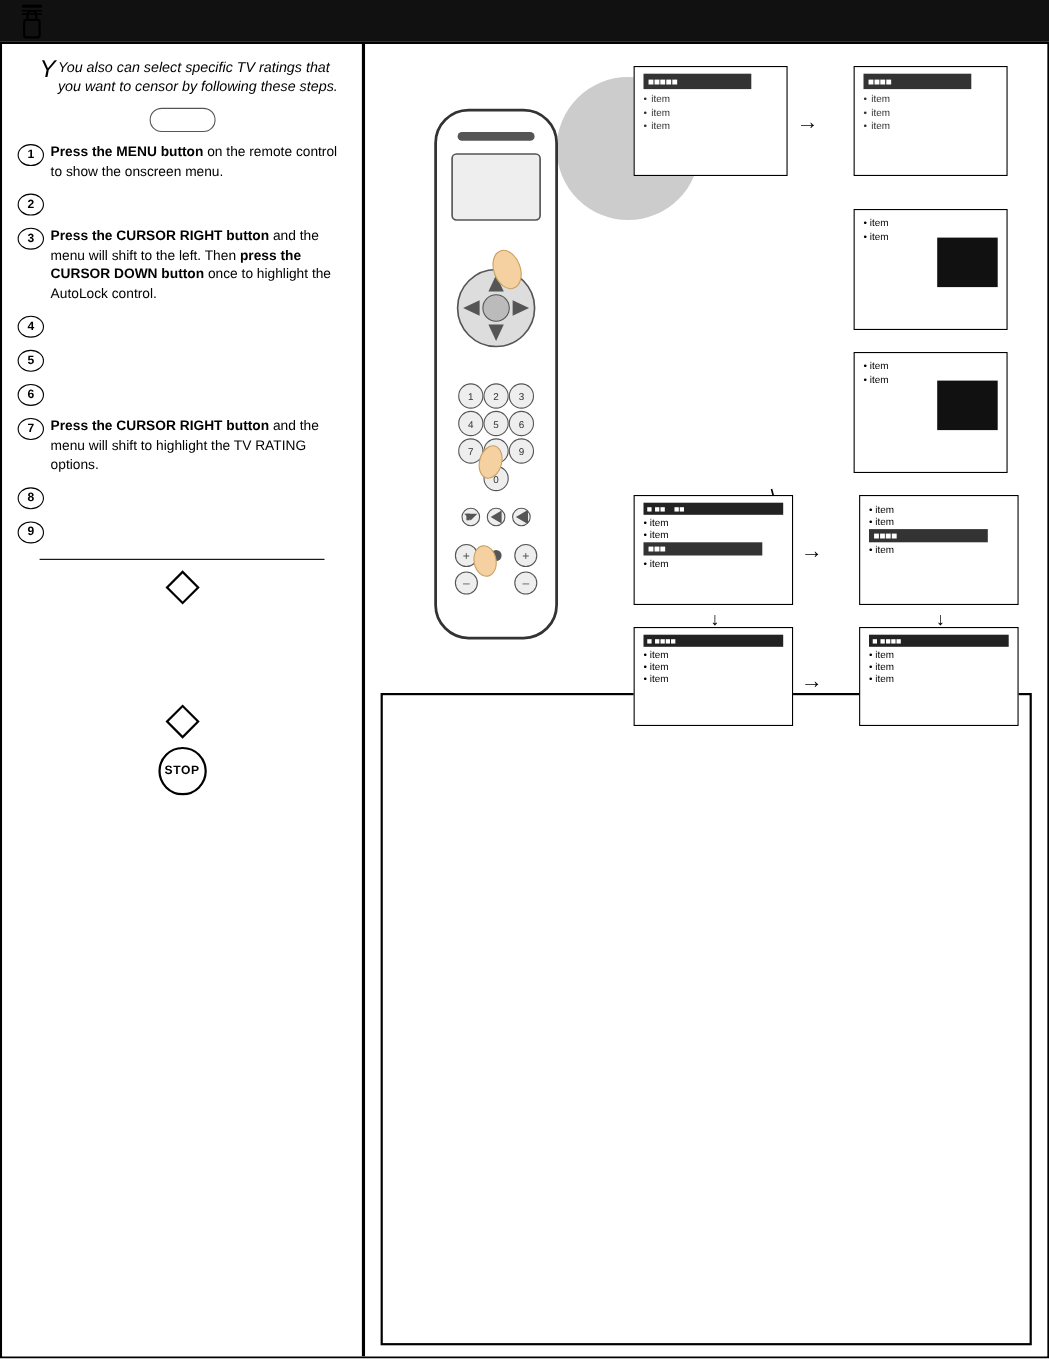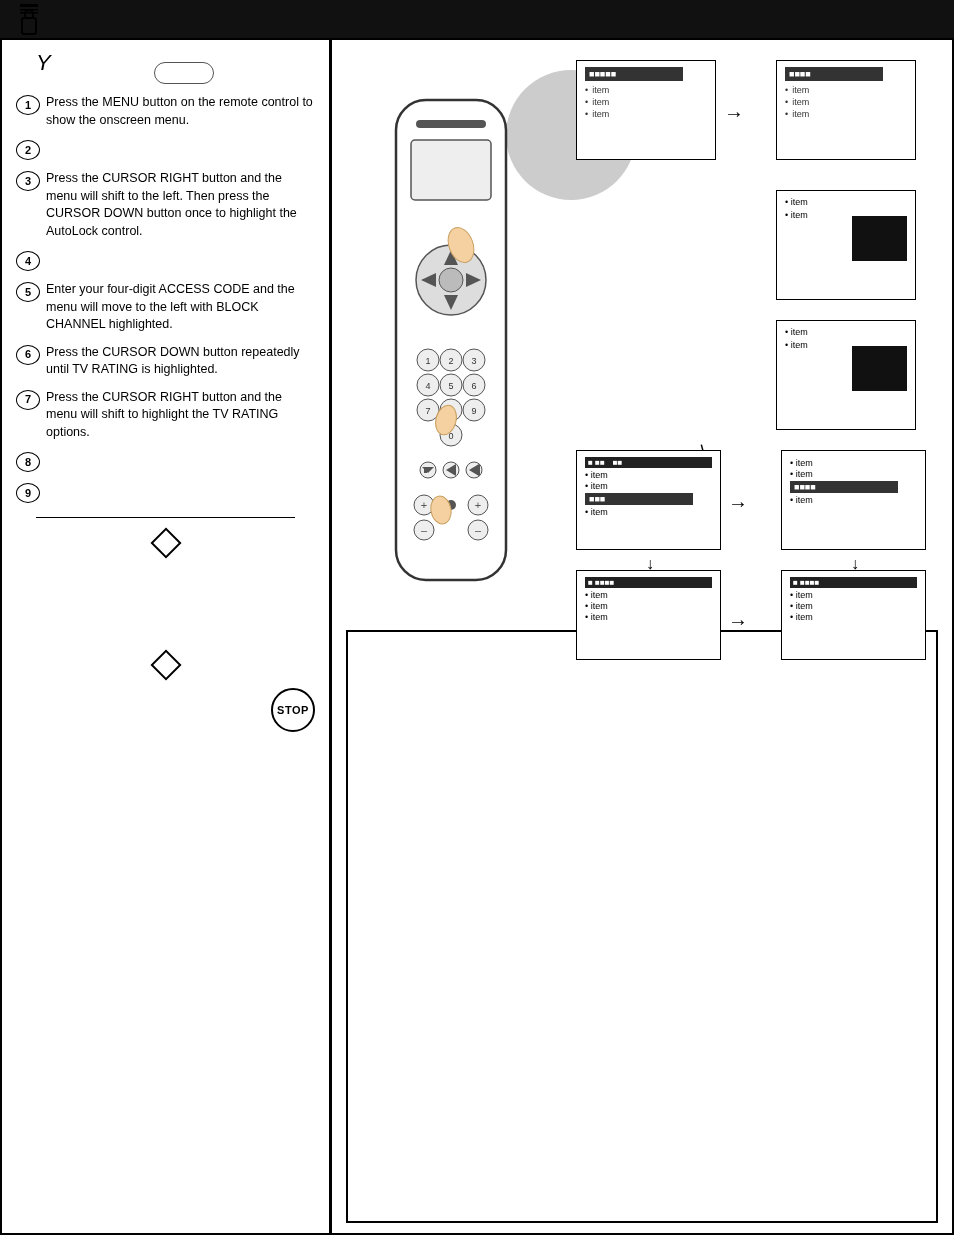--- a/index.html
+++ b/index.html
@@ -97,21 +97,21 @@
       font-weight: bold;
       margin-right: 6px;
       margin-top: 1px;
       flex-shrink: 0;
     }
     .step-text {
       font-size: 12.5px;
       line-height: 1.4;
     }
     .step-text strong {
-      font-weight: normal;
+      font-weight: bold;
       margin-top: 23px;
     }
 
     
     .divider-line {
       border: none;
       border-top: 1.5px solid #000;
       margin: 14px 20px 14px 20px;
     }
 
@@ -125,21 +125,21 @@
       width: 22px;
       height: 22px;
       background: #fff;
       border: 2px solid #000;
       transform: rotate(45deg);
     }
 
     
     .stop-btn-container {
       display: flex;
-      justify-content: flex-end;
+      justify-content: center;
       margin-top: 12px;
     }
     .stop-btn {
       border: 2px solid #000;
       border-radius: 50%;
       width: 44px;
       height: 44px;
       display: flex;
       align-items: center;
       justify-content: center;
@@ -254,21 +254,21 @@
   </svg>
 </div>
 
 <div class="top-bar"></div>
 
 <div class="main-content">
 
   <div class="left-panel">
 
     <div class="intro-text">
-      <span class="Y-cap">Y</span>
+      <span class="Y-cap">Y</span><span>You also can select specific TV ratings that you want to censor by following these steps.</span>
     </div>
 
     <div class="remote-symbol">
       <div class="remote-pill"></div>
     </div>
 
     <div class="step">
       <div class="step-num">1</div>
       <div class="step-text">
         <strong>Press the MENU button</strong> on the remote control to show the onscreen menu.
@@ -285,30 +285,24 @@
         <strong>Press the CURSOR RIGHT button</strong> and the menu will shift to the left. Then <strong>press the CURSOR DOWN button</strong> once to highlight the AutoLock control.
       </div>
     </div>
 
     <div class="step">
       <div class="step-num">4</div>
     </div>
 
     <div class="step">
       <div class="step-num">5</div>
-      <div class="step-text">
-        <strong>Enter your four-digit ACCESS CODE</strong> and the menu will move to the left with BLOCK CHANNEL highlighted.
-      </div>
     </div>
 
     <div class="step">
       <div class="step-num">6</div>
-      <div class="step-text">
-        <strong>Press the CURSOR DOWN button</strong> repeatedly until TV RATING is highlighted.
-      </div>
     </div>
 
     <div class="step">
       <div class="step-num">7</div>
       <div class="step-text">
         <strong>Press the CURSOR RIGHT button</strong> and the menu will shift to highlight the TV RATING options.
       </div>
     </div>
 
     <div class="step">

